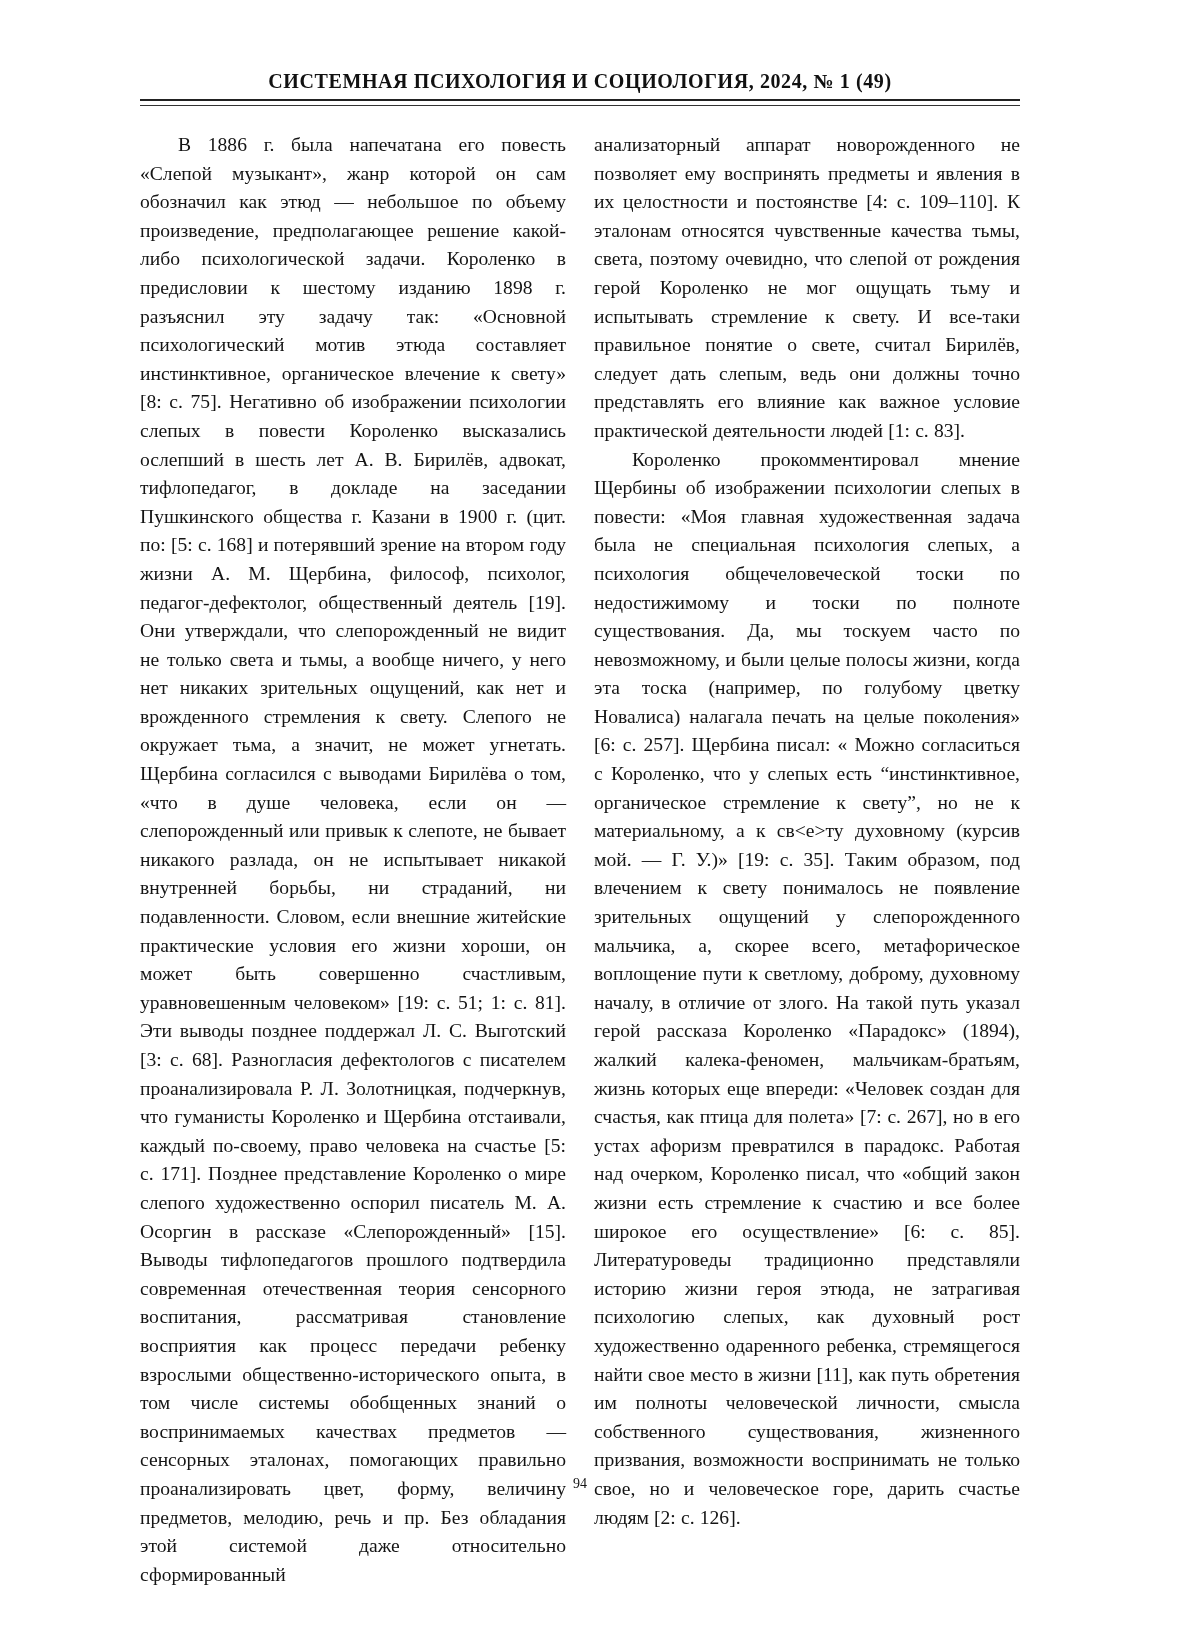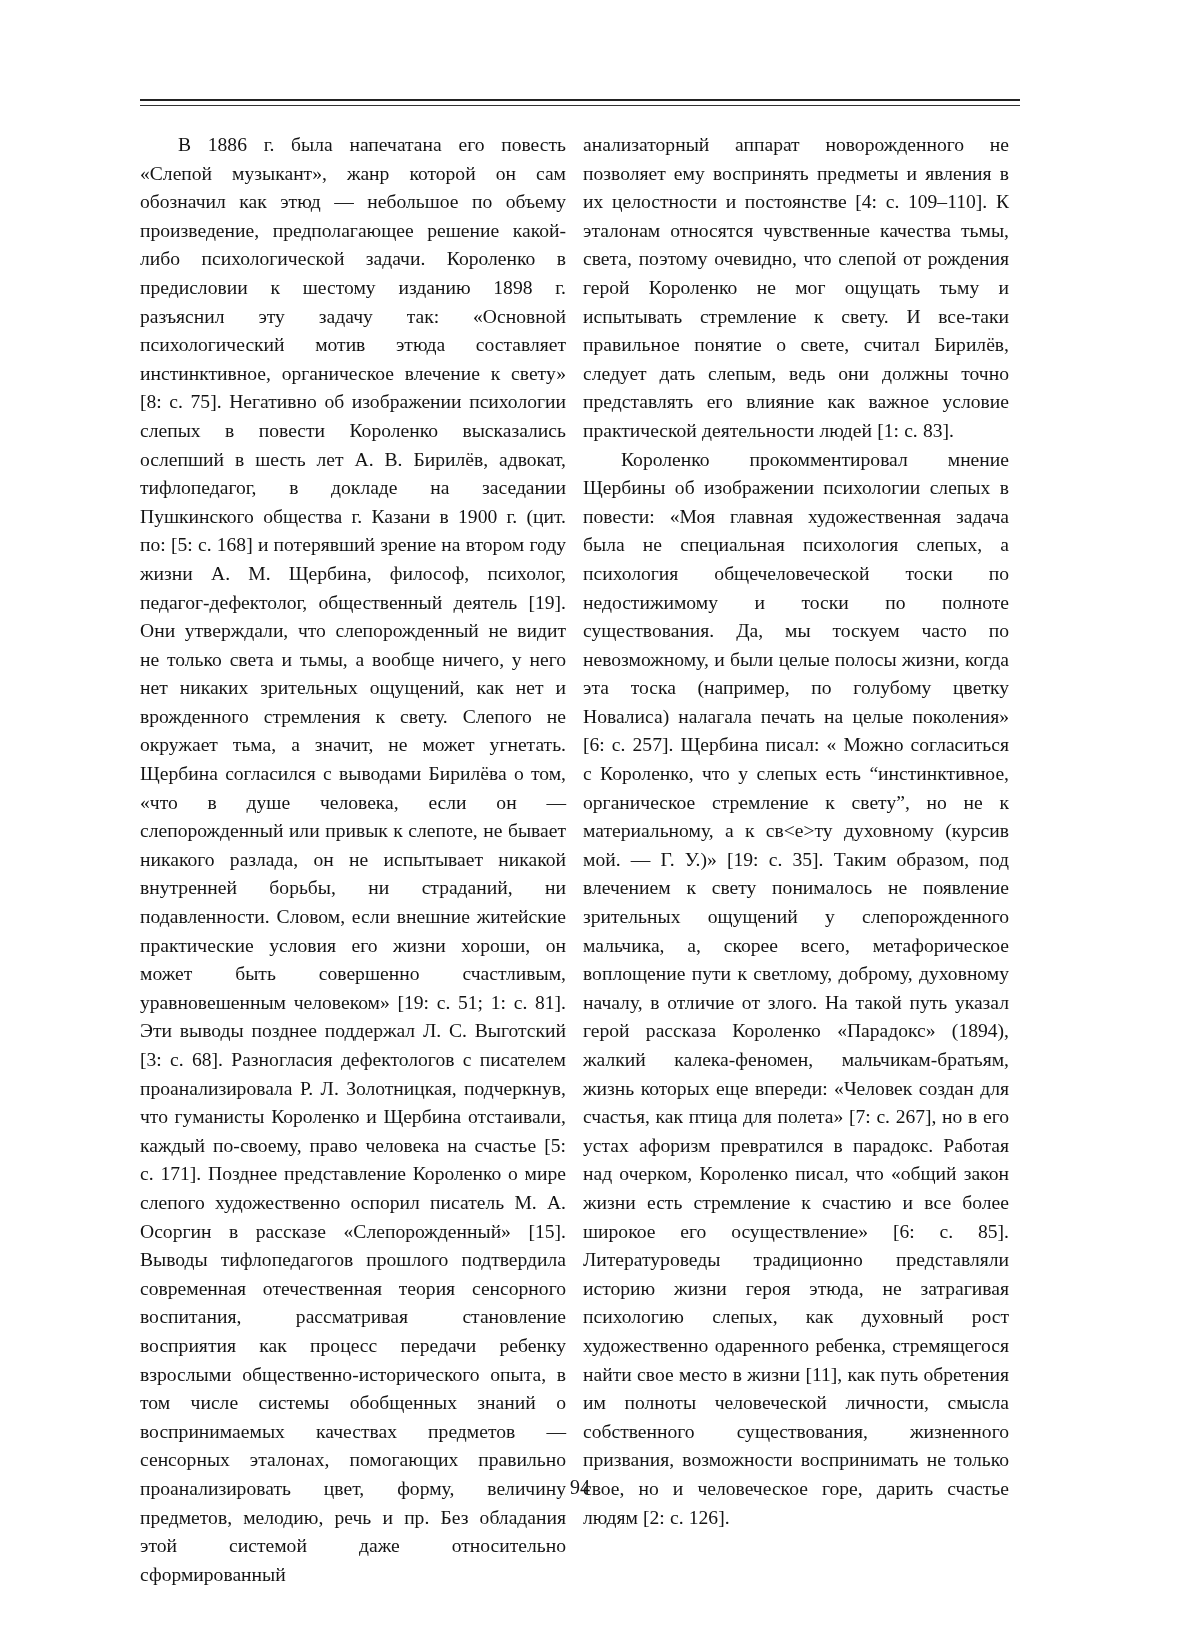--- a/index.html
+++ b/index.html
@@ -46,21 +46,21 @@
     left: 140px;
     width: 880px;
     border-top: 1px solid #333333;
   }
   .columns {
     position: absolute;
     top: 131px;
     left: 140px;
     width: 880px;
     display: flex;
-    gap: 17px;
+    gap: 28px;
   }
   .column {
     width: 426px;
     text-align: justify;
     font-size: 19.6px;
     line-height: 28.6px;
     hyphens: auto;
     word-spacing: 0.3px;
   }
   p.para {
@@ -71,29 +71,30 @@
     text-indent: 38px;
   }
   .italic {
   }
   .page-number {
     position: absolute;
     top: 1476px;
     left: 140px;
     width: 880px;
     text-align: center;
-    font-size: 20px;
+    font-size: 14px;
     color: #141414;
   }
 </style>
 </head>
 <body>
 
 <div class="page">
 
+  <div class="header">СИСТЕМНАЯ ПСИХОЛОГИЯ И СОЦИОЛОГИЯ, 2024, № 1 (49)</div>
 
   <div class="rule-top"></div>
   <div class="rule-bottom"></div>
 
   <div class="columns">
     <div class="column">
         <p class="para indent"><span>В 1886 г. была напечатана его повесть «Слепой музыкант», жанр которой он сам обозначил как этюд — небольшое по объему произведение, предполагающее решение какой-либо психологической задачи. Короленко в предисловии к шестому изданию 1898 г. разъяснил эту задачу так: «Основной психологический мотив этюда составляет инстинктивное, органическое влечение к свету» [8: с. 75]. Негативно об изображении психологии слепых в повести Короленко высказались ослепший в шесть лет А. В. Бирилёв, адвокат, тифлопедагог, в докладе на заседании Пушкинского общества г. Казани в 1900 г. (цит. по: [5: с. 168] и потерявший зрение на втором году жизни А. М. Щербина, философ, психолог, педагог-дефектолог, общественный деятель [19]. Они утверждали, что слепорожденный не видит не только света и тьмы, а вообще ничего, у него нет никаких зрительных ощущений, как нет и врожденного стремления к свету. Слепого не окружает тьма, а значит, не может угнетать. Щербина согласился с выводами Бирилёва о том, «что в душе человека, если он — слепорожденный или привык к слепоте, не бывает никакого разлада, он не испытывает никакой внутренней борьбы, ни страданий, ни подавленности. Словом, если внешние житейские практические условия его жизни хороши, он может быть совершенно счастливым, уравновешенным человеком» [19: с. 51; 1: с. 81]. Эти выводы позднее поддержал Л. С. Выготский [3: с. 68]. Разногласия дефектологов с писателем проанализировала Р. Л. Золотницкая, подчеркнув, что гуманисты Короленко и Щербина отстаивали, каждый по-своему, право человека на счастье [5: с. 171]. Позднее представление Короленко о мире слепого художественно оспорил писатель М. А. Осоргин в рассказе «Слепорожденный» [15]. Выводы тифлопедагогов прошлого подтвердила современная отечественная теория сенсорного воспитания, рассматривая становление восприятия как процесс передачи ребенку взрослыми общественно-исторического опыта, в том числе системы обобщенных знаний о воспринимаемых качествах предметов — сенсорных эталонах, помогающих правильно проанализировать цвет, форму, величину предметов, мелодию, речь и пр. Без обладания этой системой даже относительно сформированный</span></p>
       </div>
     <div class="column">
         <p class="para"><span>анализаторный аппарат новорожденного не позволяет ему воспринять предметы и явления в их целостности и постоянстве [4: с. 109–110]. К эталонам относятся чувственные качества тьмы, света, поэтому очевидно, что слепой от рождения герой Короленко не мог ощущать тьму и испытывать стремление к свету. И все-таки правильное понятие о свете, считал Бирилёв, следует дать слепым, ведь они должны точно представлять его влияние как важное условие практической деятельности людей [1: с. 83].</span></p>

